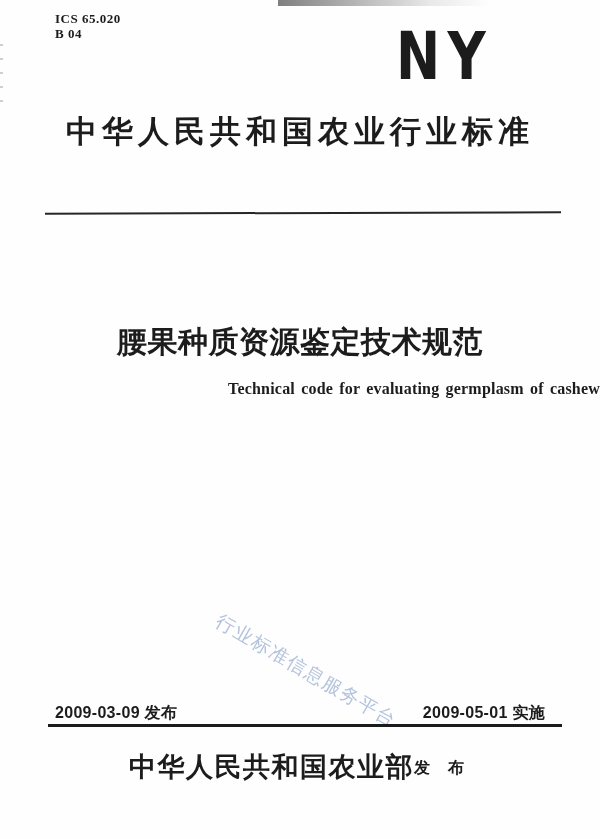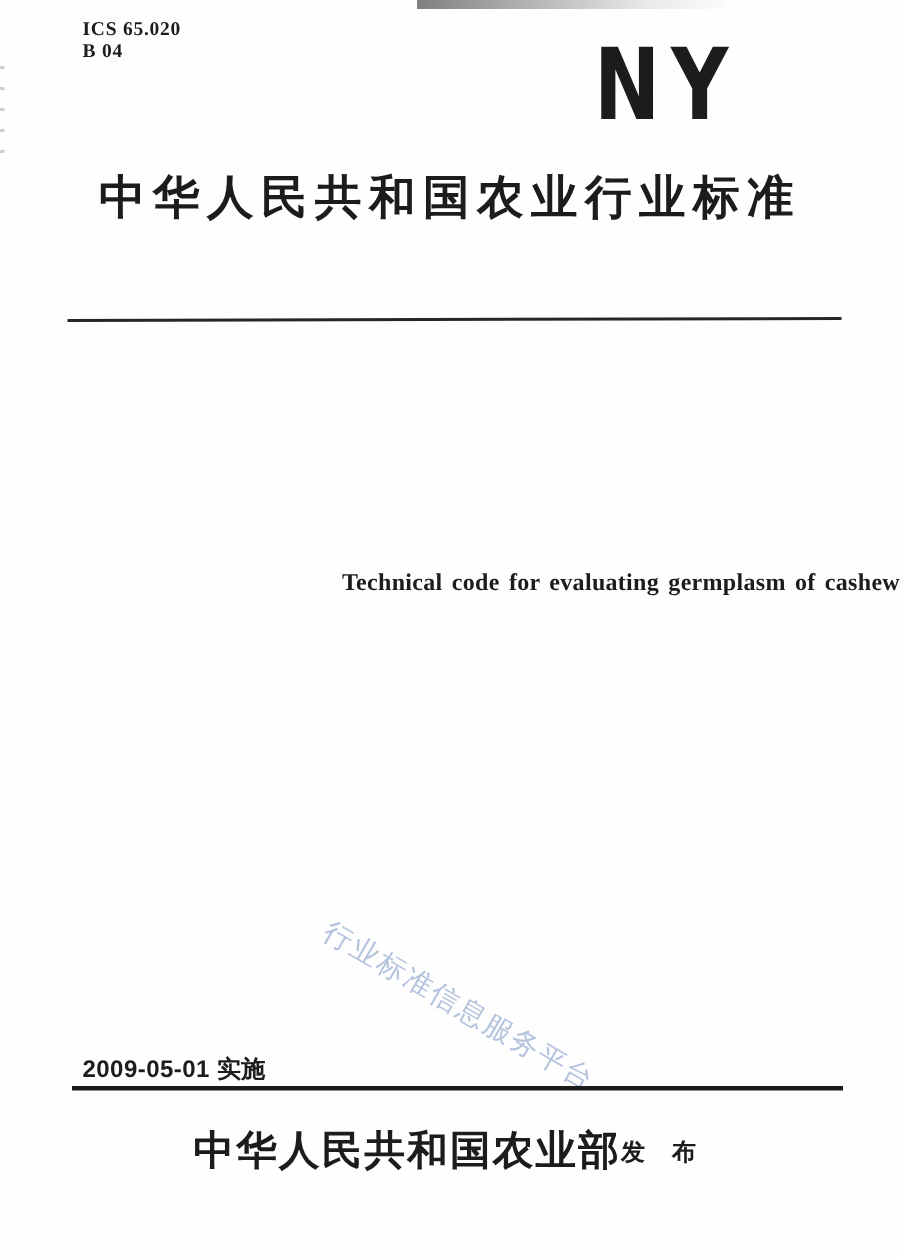--- a/index.html
+++ b/index.html
@@ -171,26 +171,28 @@
     <div>B 04</div>
   </div>
 
   <div class="ny-logo">NY</div>
 
   <div class="std-type">中华人民共和国农业行业标准</div>
 
 
   <div class="rule rule-top"></div>
 
+  <div class="title-zh">腰果种质资源鉴定技术规范</div>
 
   <div class="title-en">Technical code for evaluating germplasm of cashew</div>
 
   <div class="watermark">行业标准信息服务平台</div>
 
   <div class="dates-row">
+    <div><span>2009-03-09</span> <span>发布</span></div>
     <div><span>2009-05-01</span> <span>实施</span></div>
   </div>
 
   <div class="rule rule-bottom"></div>
 
   <div class="publisher-row">
     <span class="publisher-name">中华人民共和国农业部</span><span class="publish-label">发 布</span>
   </div>
 
 </div>

